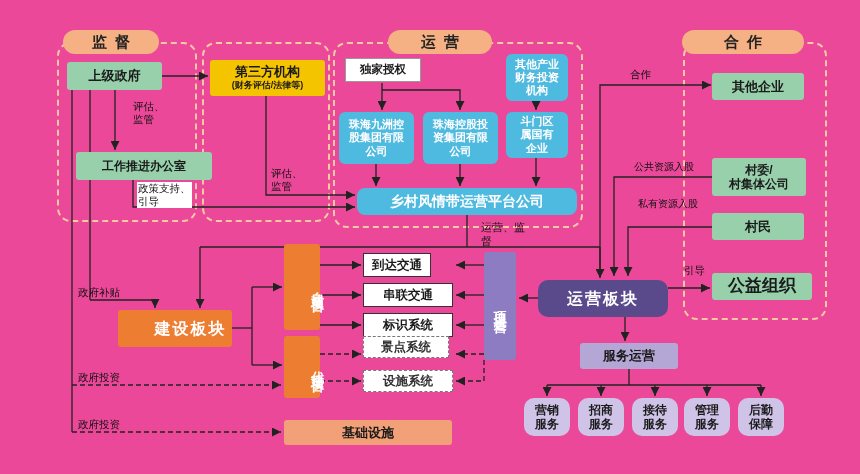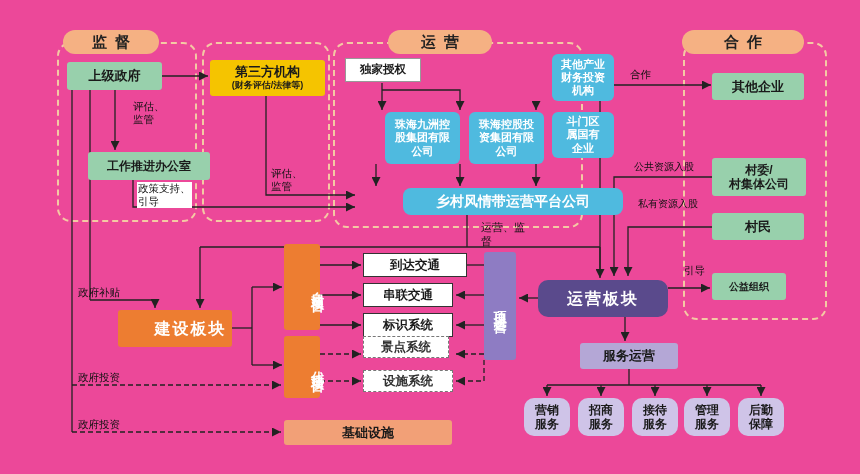--- a/index.html
+++ b/index.html
@@ -7,21 +7,21 @@
   body { font-family:"Liberation Sans","DejaVu Sans",sans-serif; }
   .canvas { position:relative; width:860px; height:474px; background:#ec4899; overflow:hidden; }
   svg.wires { position:absolute; left:0; top:0; z-index:1; }
   .grp { position:absolute; border:2px dashed #F4C9A4; border-radius:14px; z-index:0; }
   .pill { position:absolute; background:#F5B183; border-radius:13px; display:flex; align-items:center; justify-content:center;
           font-weight:bold; font-size:15px; color:#222; letter-spacing:8px; padding-left:8px; z-index:3; }
   .box { position:absolute; z-index:2; display:flex; flex-direction:column; align-items:center; justify-content:center;
          text-align:center; font-weight:700; white-space:pre-line; line-height:1.2; color:#1a1a1a; font-size:12px; }
   .green  { background:#98D0AC; border-radius:3px; }
   .yellow { background:#F5C400; border-radius:3px; }
-  .blue   { background:#4FBADF; color:#fff; border-radius:6px;margin-left:46px; }
+  .blue   { background:#4FBADF; color:#fff; border-radius:6px; }
   .plain  { background:#fff; border:1px solid #999; font-weight:600; }
   .white-box { background:#fff; border:1.6px solid #333; font-size:12.5px; }
   .white-box.dashed-box { border:1.4px dashed #777; color:#333; }
   .orange { background:#ED7D31; color:#fff; border-radius:3px;padding-left:31px; }
   .salmon { background:#F2A077; color:#1a1a1a; border-radius:3px; }
   .purple-dark { background:#5A4A8C; color:#fff; border-radius:10px; }
   .purple-mid  { background:#8E7CC3; color:#fff; border-radius:3px; }
   .purple-svc  { background:#B4A7D6; color:#1a1a1a; border-radius:3px; }
   .purple-light{ background:#CFC4E8; color:#1a1a1a; border-radius:10px; }
   .vbox { writing-mode:vertical-rl; text-orientation:upright; letter-spacing:3px; }
@@ -98,21 +98,21 @@
   <div class="grp" style="left:57px;top:42px;width:140px;height:180px"></div>
   <div class="grp" style="left:202px;top:42px;width:128px;height:180px"></div>
   <div class="grp" style="left:333px;top:42px;width:250px;height:186px"></div>
   <div class="grp" style="left:683px;top:42px;width:144px;height:278px"></div>
 
   <div class="pill" style="left:63px;top:30px;width:96px;height:24px">监督</div>
   <div class="pill" style="left:388px;top:30px;width:104px;height:24px">运营</div>
   <div class="pill" style="left:682px;top:30px;width:122px;height:24px">合作</div>
 
   <div class="box green" style="left:67px;top:62px;width:95px;height:28px;font-size:13px">上级政府</div>
-  <div class="box green" style="left:88px;top:152px;width:122px;height:28px">工作推进办公室</div>
+  <div class="box green" style="left:76px;top:152px;width:136px;height:28px">工作推进办公室</div>
 
   <div class="box yellow" style="left:210px;top:60px;width:115px;height:36px">
     <span style="font-size:13px">第三方机构</span>
     <span class="sub">(财务评估/法律等)</span>
   </div>
 
   <div class="box plain" style="left:345px;top:58px;width:76px;height:24px;font-size:11.5px">独家授权</div>
   <div class="box blue" style="left:506px;top:54px;width:62px;height:47px;font-size:11px">其他产业
 财务投资
 机构</div>
@@ -124,27 +124,27 @@
 公司</div>
   <div class="box blue" style="left:506px;top:112px;width:62px;height:46px;font-size:11px">斗门区
 属国有
 企业</div>
   <div class="box blue" style="left:357px;top:188px;width:220px;height:27px;font-size:14px;border-radius:8px">乡村风情带运营平台公司</div>
 
   <div class="box green" style="left:712px;top:73px;width:92px;height:27px;font-size:13px">其他企业</div>
   <div class="box green" style="left:712px;top:158px;width:94px;height:38px">村委/
 村集体公司</div>
   <div class="box green" style="left:712px;top:213px;width:92px;height:27px;font-size:13px">村民</div>
-  <div class="box green" style="left:712px;top:273px;width:74px;height:27px;font-size:10px">公益组织</div>
+  <div class="box green" style="left:712px;top:273px;width:100px;height:27px;font-size:17px">公益组织</div>
 
   <div class="box orange ls2" style="left:118px;top:310px;width:114px;height:37px;font-size:16px">建设板块</div>
   <div class="box orange vbox" style="left:284px;top:244px;width:36px;height:86px;font-size:13px">自建项目</div>
   <div class="box orange vbox" style="left:284px;top:336px;width:36px;height:62px;font-size:13px">代建项目</div>
 
-  <div class="box white-box" style="left:363px;top:253px;width:104px;height:24px">到达交通</div>
+  <div class="box white-box" style="left:363px;top:253px;width:68px;height:24px">到达交通</div>
   <div class="box white-box" style="left:363px;top:283px;width:90px;height:24px">串联交通</div>
   <div class="box white-box" style="left:363px;top:313px;width:90px;height:24px">标识系统</div>
   <div class="box white-box dashed-box" style="left:363px;top:336px;width:86px;height:22px">景点系统</div>
   <div class="box white-box dashed-box" style="left:363px;top:370px;width:90px;height:22px">设施系统</div>
 
   <div class="box purple-mid vbox" style="left:484px;top:252px;width:32px;height:108px;font-size:13px">项目运营</div>
   <div class="box purple-dark ls2" style="left:538px;top:280px;width:130px;height:37px;font-size:16px">运营板块</div>
   <div class="box purple-svc" style="left:580px;top:343px;width:98px;height:26px;font-size:13px">服务运营</div>
 
   <div class="box purple-light" style="left:524px;top:398px;width:46px;height:38px">营销

